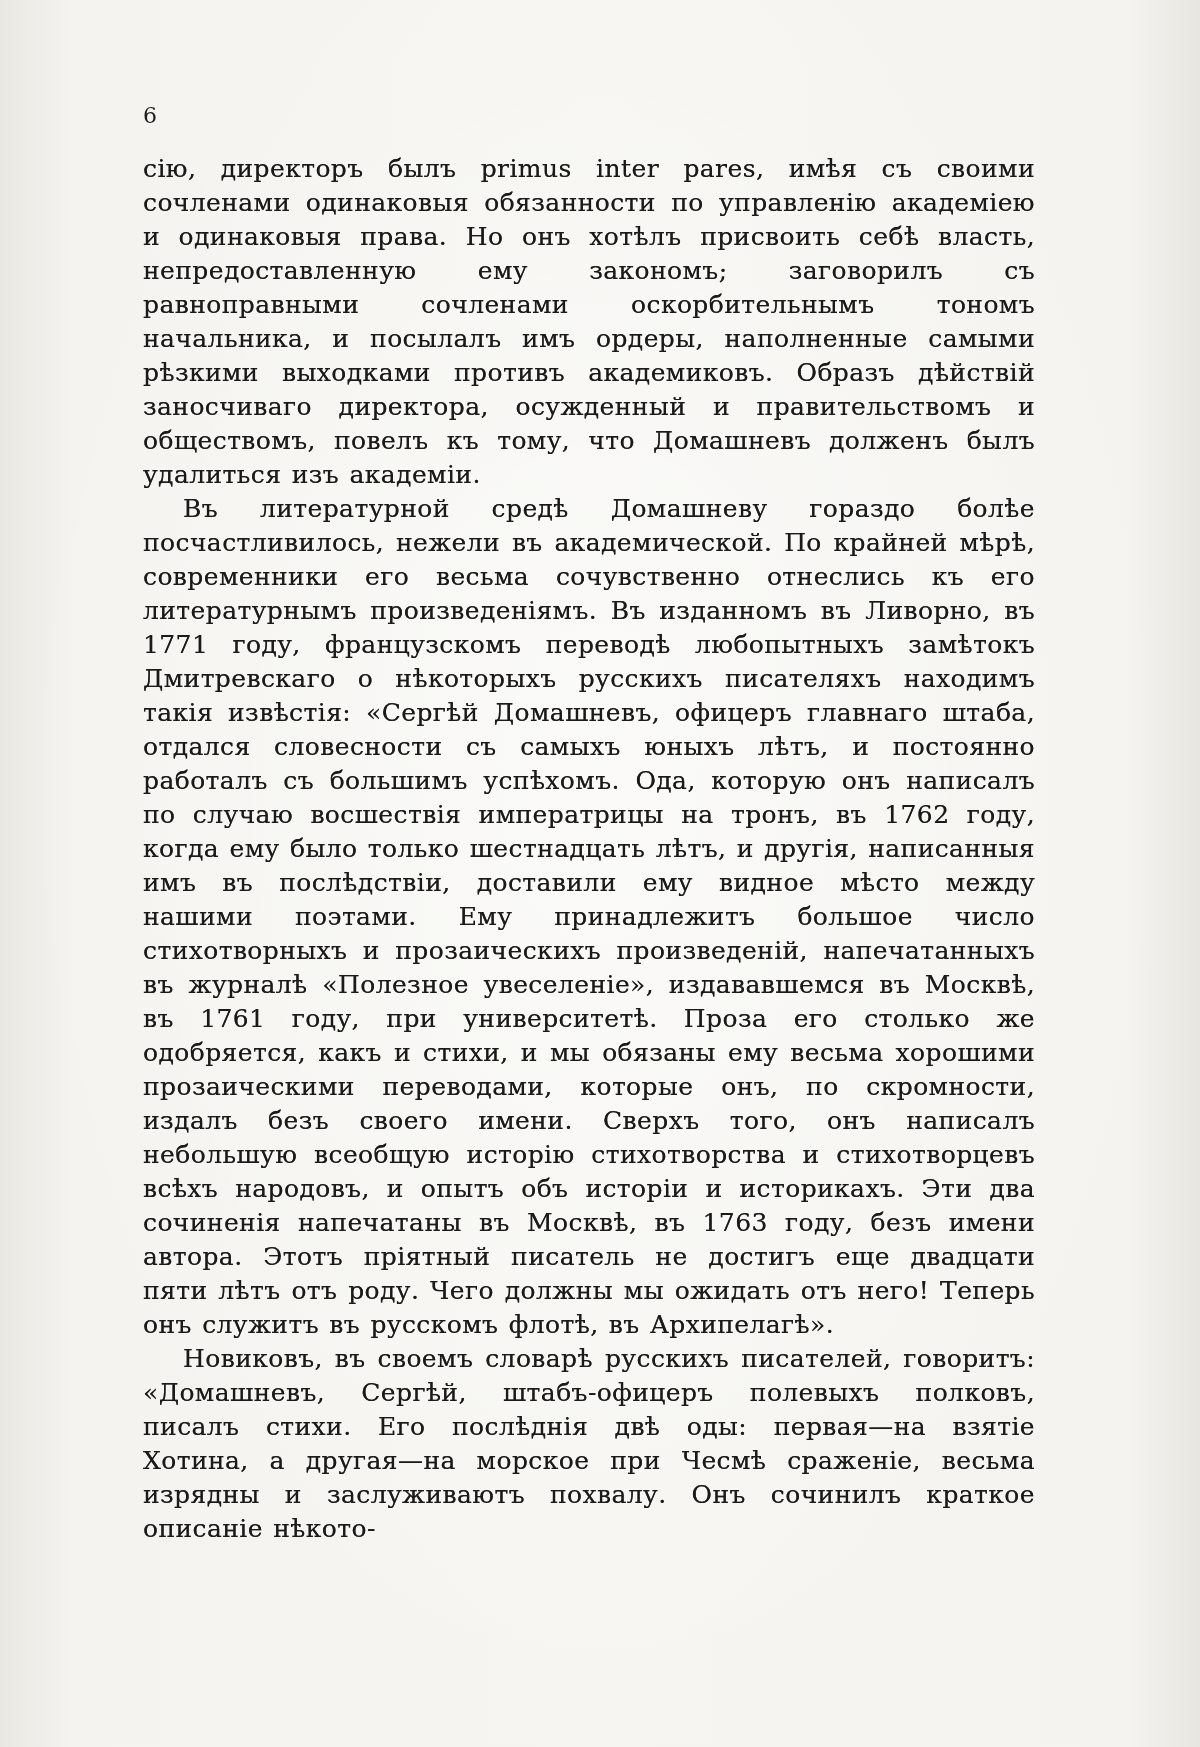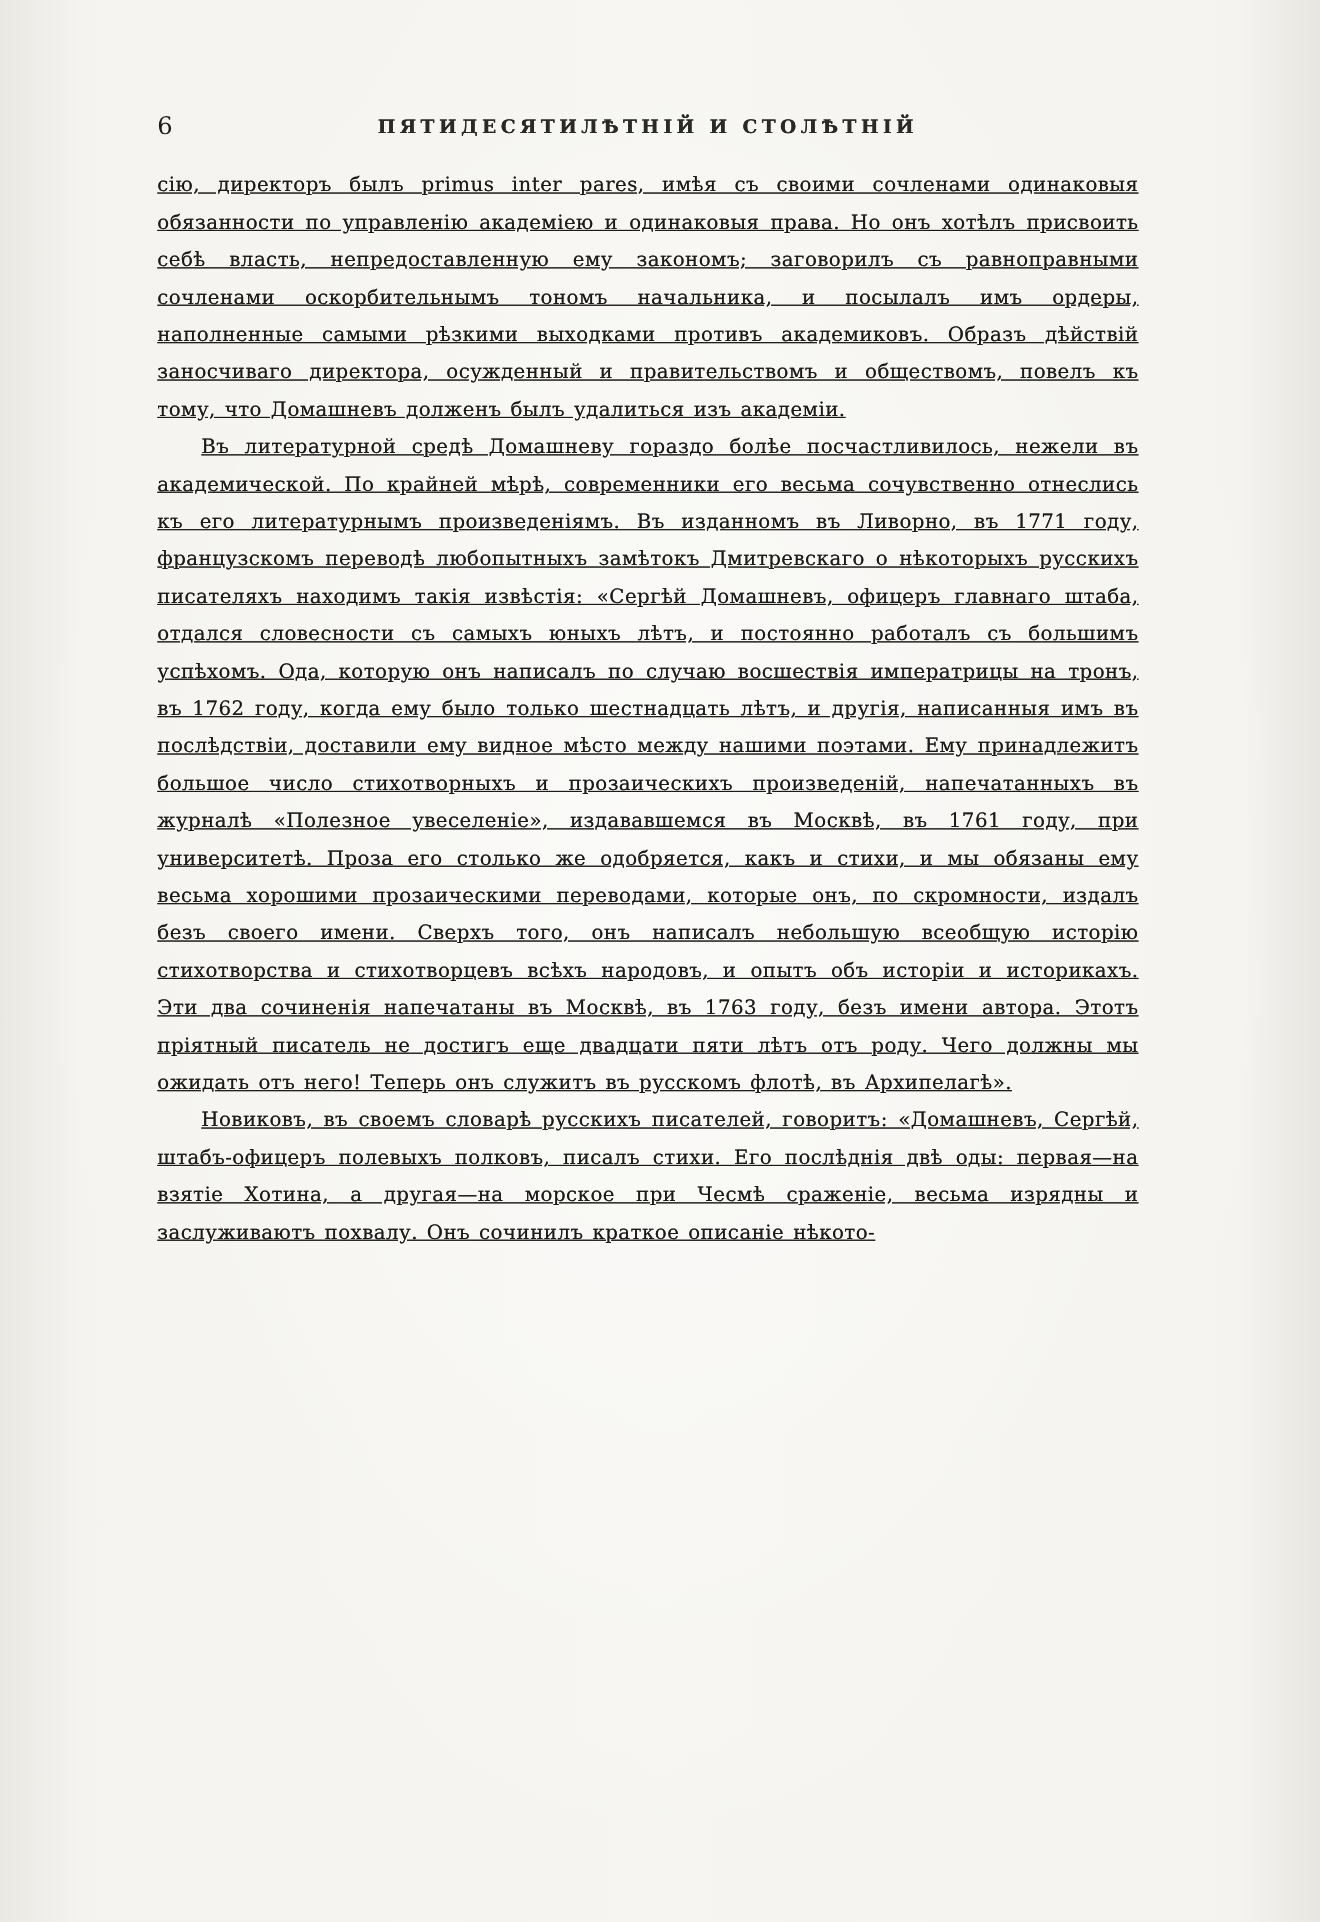--- a/index.html
+++ b/index.html
@@ -48,41 +48,39 @@
     text-shadow: 0 0 0.5px #2a2926;
   }
   .body-text {
     position: absolute;
     top: 152px;
     left: 143px;
     width: 892px;
   }
   .body-text p {
     margin: 0;
-    font-size: 18px;
+    font-size: 25px;
     line-height: 34px;
     text-align: justify;
     letter-spacing: 0.4px;
     word-spacing: 2px;
     color: #1b1a18;
     text-shadow: 0 0 0.6px rgba(27,26,24,0.75);
-    text-decoration: underline;
   }
   .body-text p.indent {
     text-indent: 40px;
   }
 </style>
 </head>
 <body>
 
 <div class="page">
 
   <div class="running-head">
     <span class="page-num">6</span>
-    <span class="head-title">ПЯТИДЕСЯТИЛѢТНІЙ И СТОЛѢТНІЙ</span>
   </div>
 
   <div class="body-text">
     <p>сію, директоръ былъ primus inter pares, имѣя съ своими сочленами одинаковыя обязанности по управленію академіею и одинаковыя права. Но онъ хотѣлъ присвоить себѣ власть, непредоставленную ему закономъ; заговорилъ съ равноправными сочленами оскорбительнымъ тономъ начальника, и посылалъ имъ ордеры, наполненные самыми рѣзкими выходками противъ академиковъ. Образъ дѣйствій заносчиваго директора, осужденный и правительствомъ и обществомъ, повелъ къ тому, что Домашневъ долженъ былъ удалиться изъ академіи.</p>
     <p class="indent">Въ литературной средѣ Домашневу гораздо болѣе посчастливилось, нежели въ академической. По крайней мѣрѣ, современники его весьма сочувственно отнеслись къ его литературнымъ произведеніямъ. Въ изданномъ въ Ливорно, въ 1771 году, французскомъ переводѣ любопытныхъ замѣтокъ Дмитревскаго о нѣкоторыхъ русскихъ писателяхъ находимъ такія извѣстія: «Сергѣй Домашневъ, офицеръ главнаго штаба, отдался словесности съ самыхъ юныхъ лѣтъ, и постоянно работалъ съ большимъ успѣхомъ. Ода, которую онъ написалъ по случаю восшествія императрицы на тронъ, въ 1762 году, когда ему было только шестнадцать лѣтъ, и другія, написанныя имъ въ послѣдствіи, доставили ему видное мѣсто между нашими поэтами. Ему принадлежитъ большое число стихотворныхъ и прозаическихъ произведеній, напечатанныхъ въ журналѣ «Полезное увеселеніе», издававшемся въ Москвѣ, въ 1761 году, при университетѣ. Проза его столько же одобряется, какъ и стихи, и мы обязаны ему весьма хорошими прозаическими переводами, которые онъ, по скромности, издалъ безъ своего имени. Сверхъ того, онъ написалъ небольшую всеобщую исторію стихотворства и стихотворцевъ всѣхъ народовъ, и опытъ объ исторіи и историкахъ. Эти два сочиненія напечатаны въ Москвѣ, въ 1763 году, безъ имени автора. Этотъ пріятный писатель не достигъ еще двадцати пяти лѣтъ отъ роду. Чего должны мы ожидать отъ него! Теперь онъ служитъ въ русскомъ флотѣ, въ Архипелагѣ».</p>
     <p class="indent">Новиковъ, въ своемъ словарѣ русскихъ писателей, говоритъ: «Домашневъ, Сергѣй, штабъ-офицеръ полевыхъ полковъ, писалъ стихи. Его послѣднія двѣ оды: первая—на взятіе Хотина, а другая—на морское при Чесмѣ сраженіе, весьма изрядны и заслуживаютъ похвалу. Онъ сочинилъ краткое описаніе нѣкото-</p>
   </div>
 
 </div>
 

